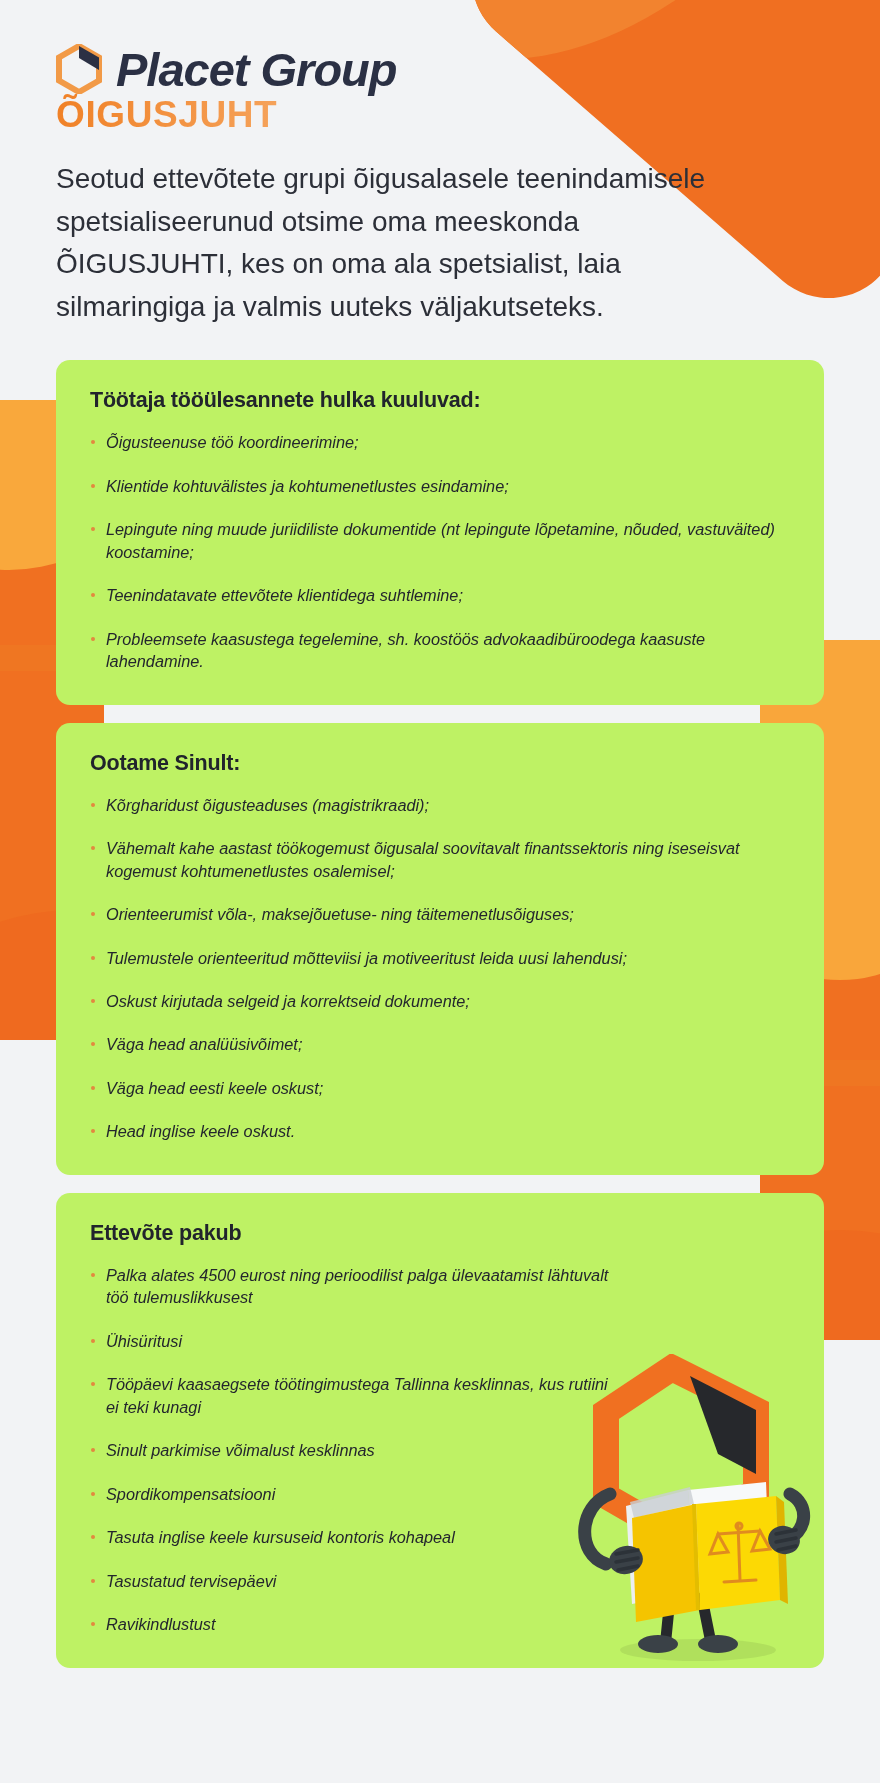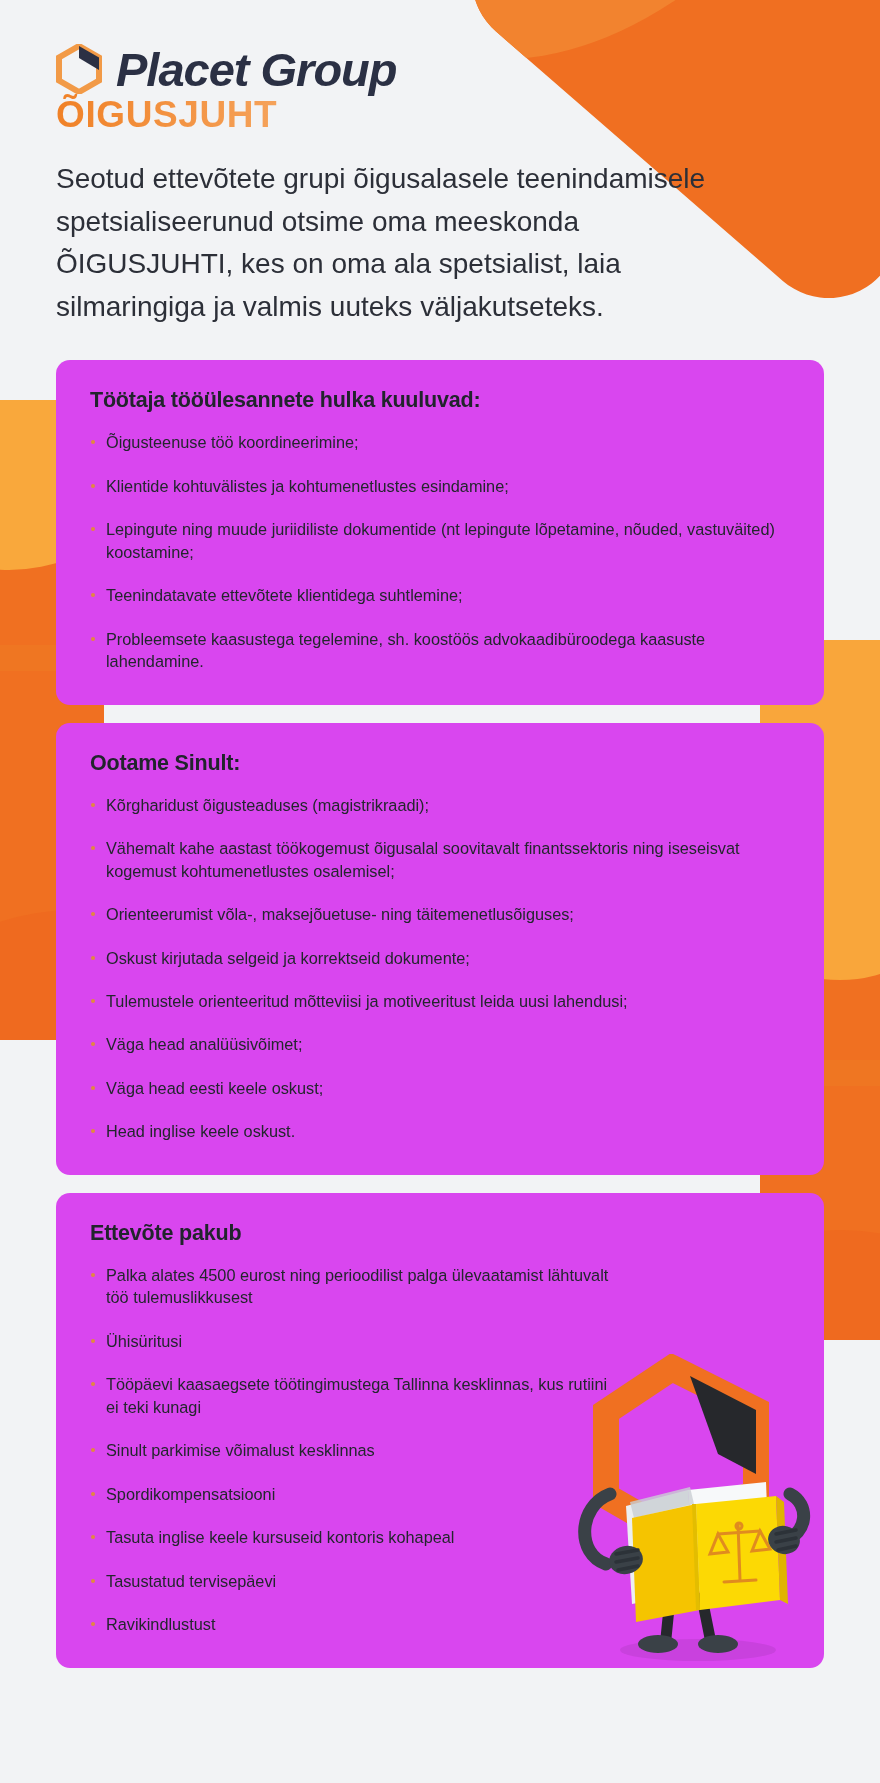--- a/index.html
+++ b/index.html
@@ -164,21 +164,21 @@
     font-size: 28px;
     line-height: 1.52;
     color: #2c2f38;
     max-width: 690px;
   }
 
   
   .card {
     position: relative;
     z-index: 6;
-    background: #d946ef;
+    background: #bef264;
     border-radius: 14px;
     padding: 28px 34px 30px 34px;
     margin-top: 30px;
   }
   .card-1 { margin-top: 32px; }
   .card-2 { margin-top: 18px; }
   .card-3 { margin-top: 18px; }
 
   .card-title {
     font-size: 21.5px;
@@ -189,20 +189,21 @@
   }
 
   ul.bullets { list-style: none; }
   ul.bullets li {
     position: relative;
     padding-left: 16px;
     font-size: 16.3px;
     line-height: 1.38;
     color: #23262d;
     margin-bottom: 21px;
+    font-style: italic;
   }
   ul.bullets li:last-child { margin-bottom: 2px; }
   ul.bullets li::before {
     content: "";
     position: absolute;
     left: 1px;
     top: 9px;
     width: 4px;
     height: 4px;
     border-radius: 50%;
@@ -282,22 +283,22 @@
       </ul>
     </section>
 
     
     <section class="card card-2">
       <h2 class="card-title">Ootame Sinult:</h2>
       <ul class="bullets">
         <li>Kõrgharidust õigusteaduses (magistrikraadi);</li>
         <li>Vähemalt kahe aastast töökogemust õigusalal soovitavalt finantssektoris ning iseseisvat kogemust kohtumenetlustes osalemisel;</li>
         <li>Orienteerumist võla-, maksejõuetuse- ning täitemenetlusõiguses;</li>
+        <li>Tulemustele orienteeritud mõtteviisi ja motiveeritust leida uusi lahendusi;</li>
         <li>Oskust kirjutada selgeid ja korrektseid dokumente;</li>
-        <li>Tulemustele orienteeritud mõtteviisi ja motiveeritust leida uusi lahendusi;</li>
         <li>Väga head analüüsivõimet;</li>
         <li>Väga head eesti keele oskust;</li>
         <li>Head inglise keele oskust.</li>
       </ul>
     </section>
 
     
     <section class="card card-3">
       <h2 class="card-title">Ettevõte pakub</h2>
       <ul class="bullets">

